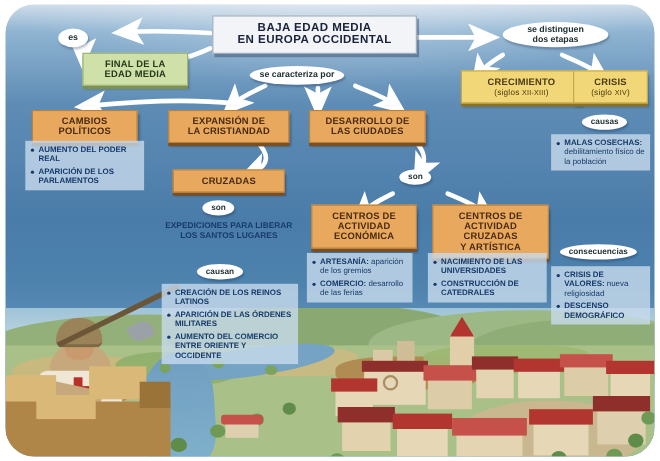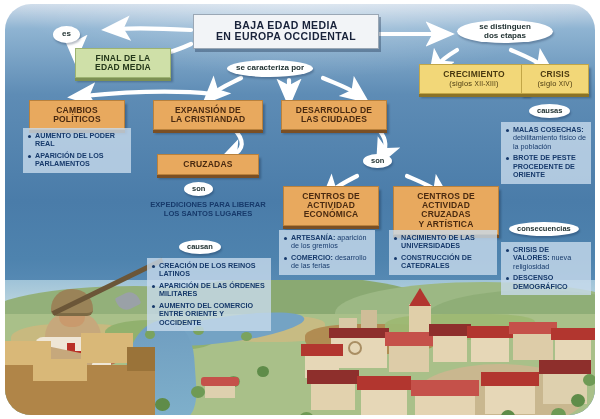--- a/index.html
+++ b/index.html
@@ -299,21 +299,20 @@
     <div class="node yellow hbox" style="left:516px;top:60px;width:68px;">
       <span>CRISIS</span>
       <span class="sub"><span>(siglo </span><span class="rom">XIV</span><span>)</span></span>
     </div>
 
     <div class="node oval sm" style="left:524px;top:100px;">causas</div>
 
     <div class="node panel" style="left:496px;top:118px;width:90px;">
       <ul>
         <li><span>MALAS COSECHAS:</span><span class="n"> debilitamiento físico de la población</span></li>
-        <li><span>BROTE DE PESTE PROCEDENTE DE ORIENTE</span><span class="n"></span></li>
       </ul>
     </div>
 
     <div class="node oval sm" style="left:504px;top:218px;">consecuencias</div>
 
     <div class="node panel" style="left:496px;top:238px;width:90px;">
       <ul>
         <li><span>CRISIS DE VALORES:</span><span class="n"> nueva religiosidad</span></li>
         <li><span>DESCENSO DEMOGRÁFICO</span><span class="n"></span></li>
       </ul>

